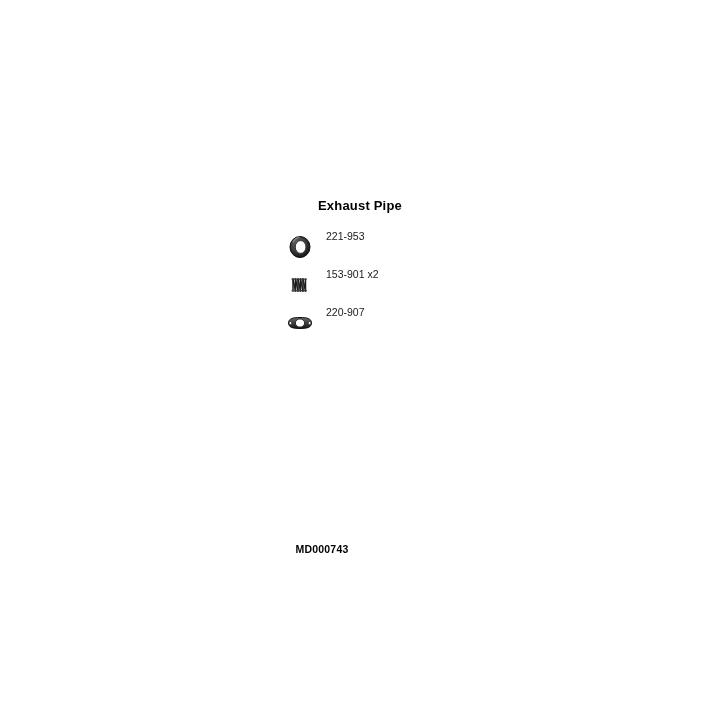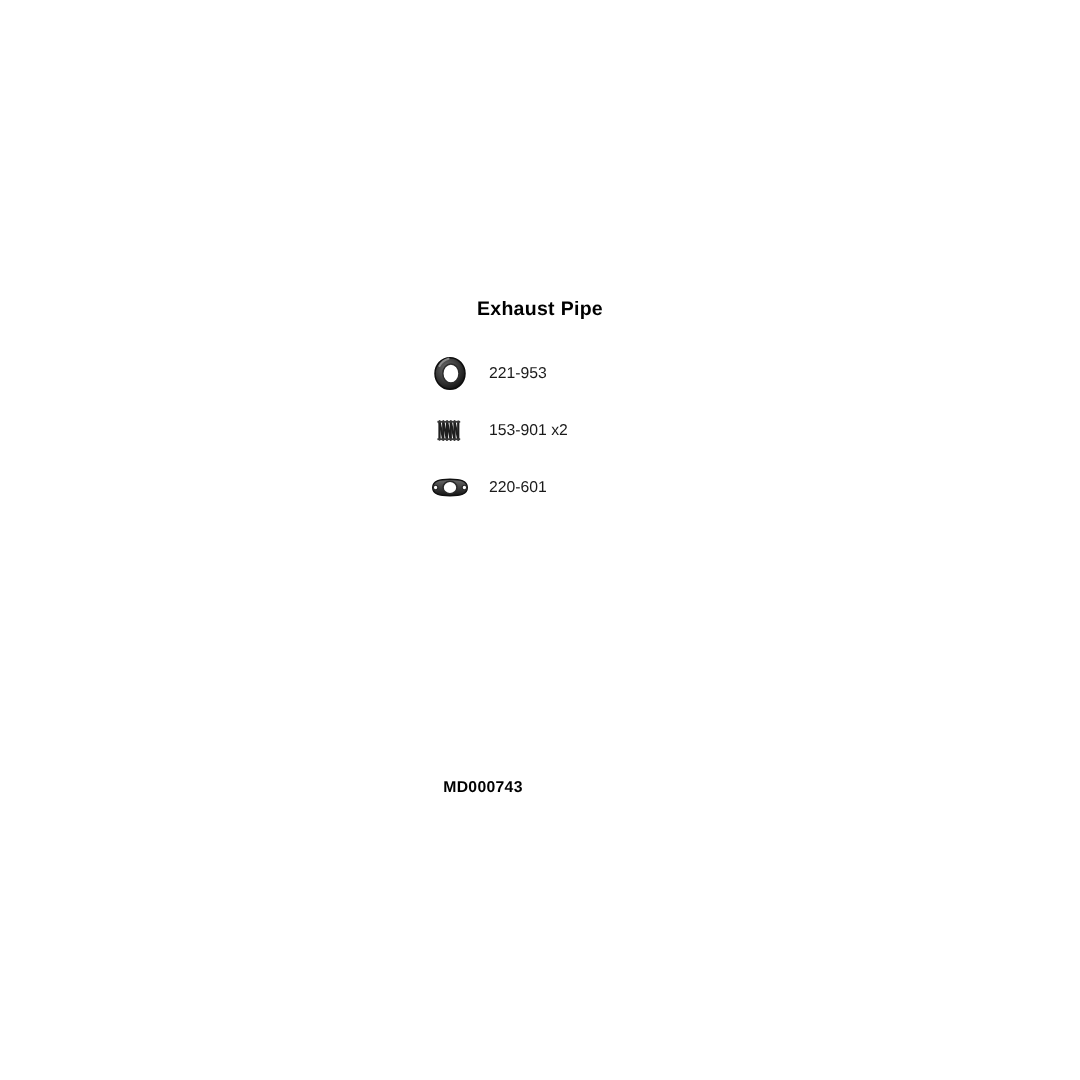--- a/index.html
+++ b/index.html
@@ -35,40 +35,39 @@
   .part-list {
     position: absolute;
     left: 278px;
     top: 230px;
     width: 300px;
   }
   .part-row {
     position: relative;
     height: 38px;
     display: flex;
-    align-items: center;
   }
   .part-icon {
     width: 44px;
     height: 34px;
     display: flex;
     align-items: center;
     justify-content: center;
     flex: 0 0 44px;
   }
   .part-label {
     font-size: 10.5px;
     color: #1a1a1a;
     margin-left: 4px;
     white-space: nowrap;
   }
   .footer-code {
     position: absolute;
     left: 0;
-    top: 519px;
+    top: 543px;
     width: 644px;
     text-align: center;
     font-size: 10.5px;
     font-weight: bold;
     color: #000000;
     letter-spacing: 0.2px;
   }
 </style>
 </head>
 <body>
@@ -130,20 +129,20 @@
               <stop offset="50%" stop-color="#3f3f3f"></stop>
               <stop offset="100%" stop-color="#141414"></stop>
             </linearGradient>
           </defs>
           <path d="M4.5 12 C4.5 7.5 9 6.5 16 6.5 C23 6.5 27.5 7.5 27.5 12 C27.5 16.5 23 17.5 16 17.5 C9 17.5 4.5 16.5 4.5 12 Z" fill="url(#flGrad)" stroke="#101010" stroke-width="1"></path>
           <ellipse cx="16" cy="12" rx="4.6" ry="4.1" fill="#ffffff" stroke="#2a2a2a" stroke-width="1"></ellipse>
           <circle cx="6.4" cy="12" r="1.5" fill="#ffffff" stroke="#2a2a2a" stroke-width="0.8"></circle>
           <circle cx="25.6" cy="12" r="1.5" fill="#ffffff" stroke="#2a2a2a" stroke-width="0.8"></circle>
         </svg>
       </span>
-      <span class="part-label">220-601</span>
+      <span class="part-label">220-907</span>
     </div>
 
   </div>
 
   <div class="footer-code">MD000743</div>
 
 </div>
 
 </body></html>

